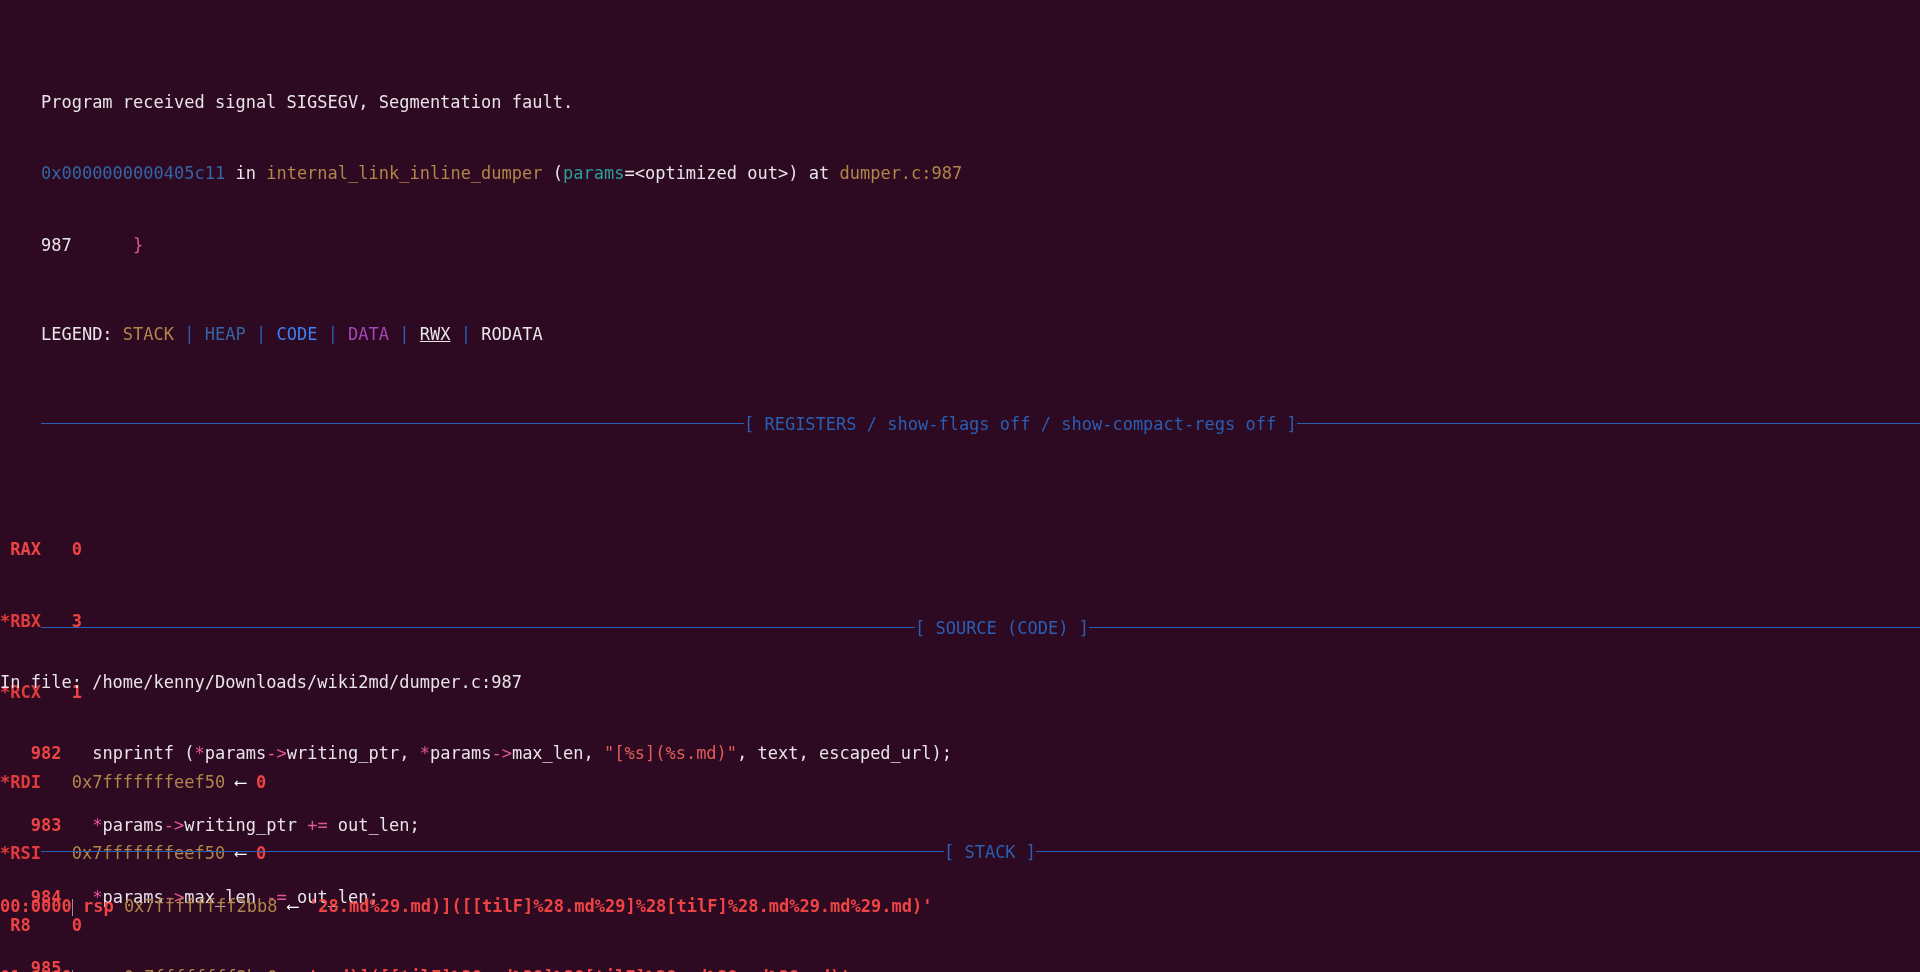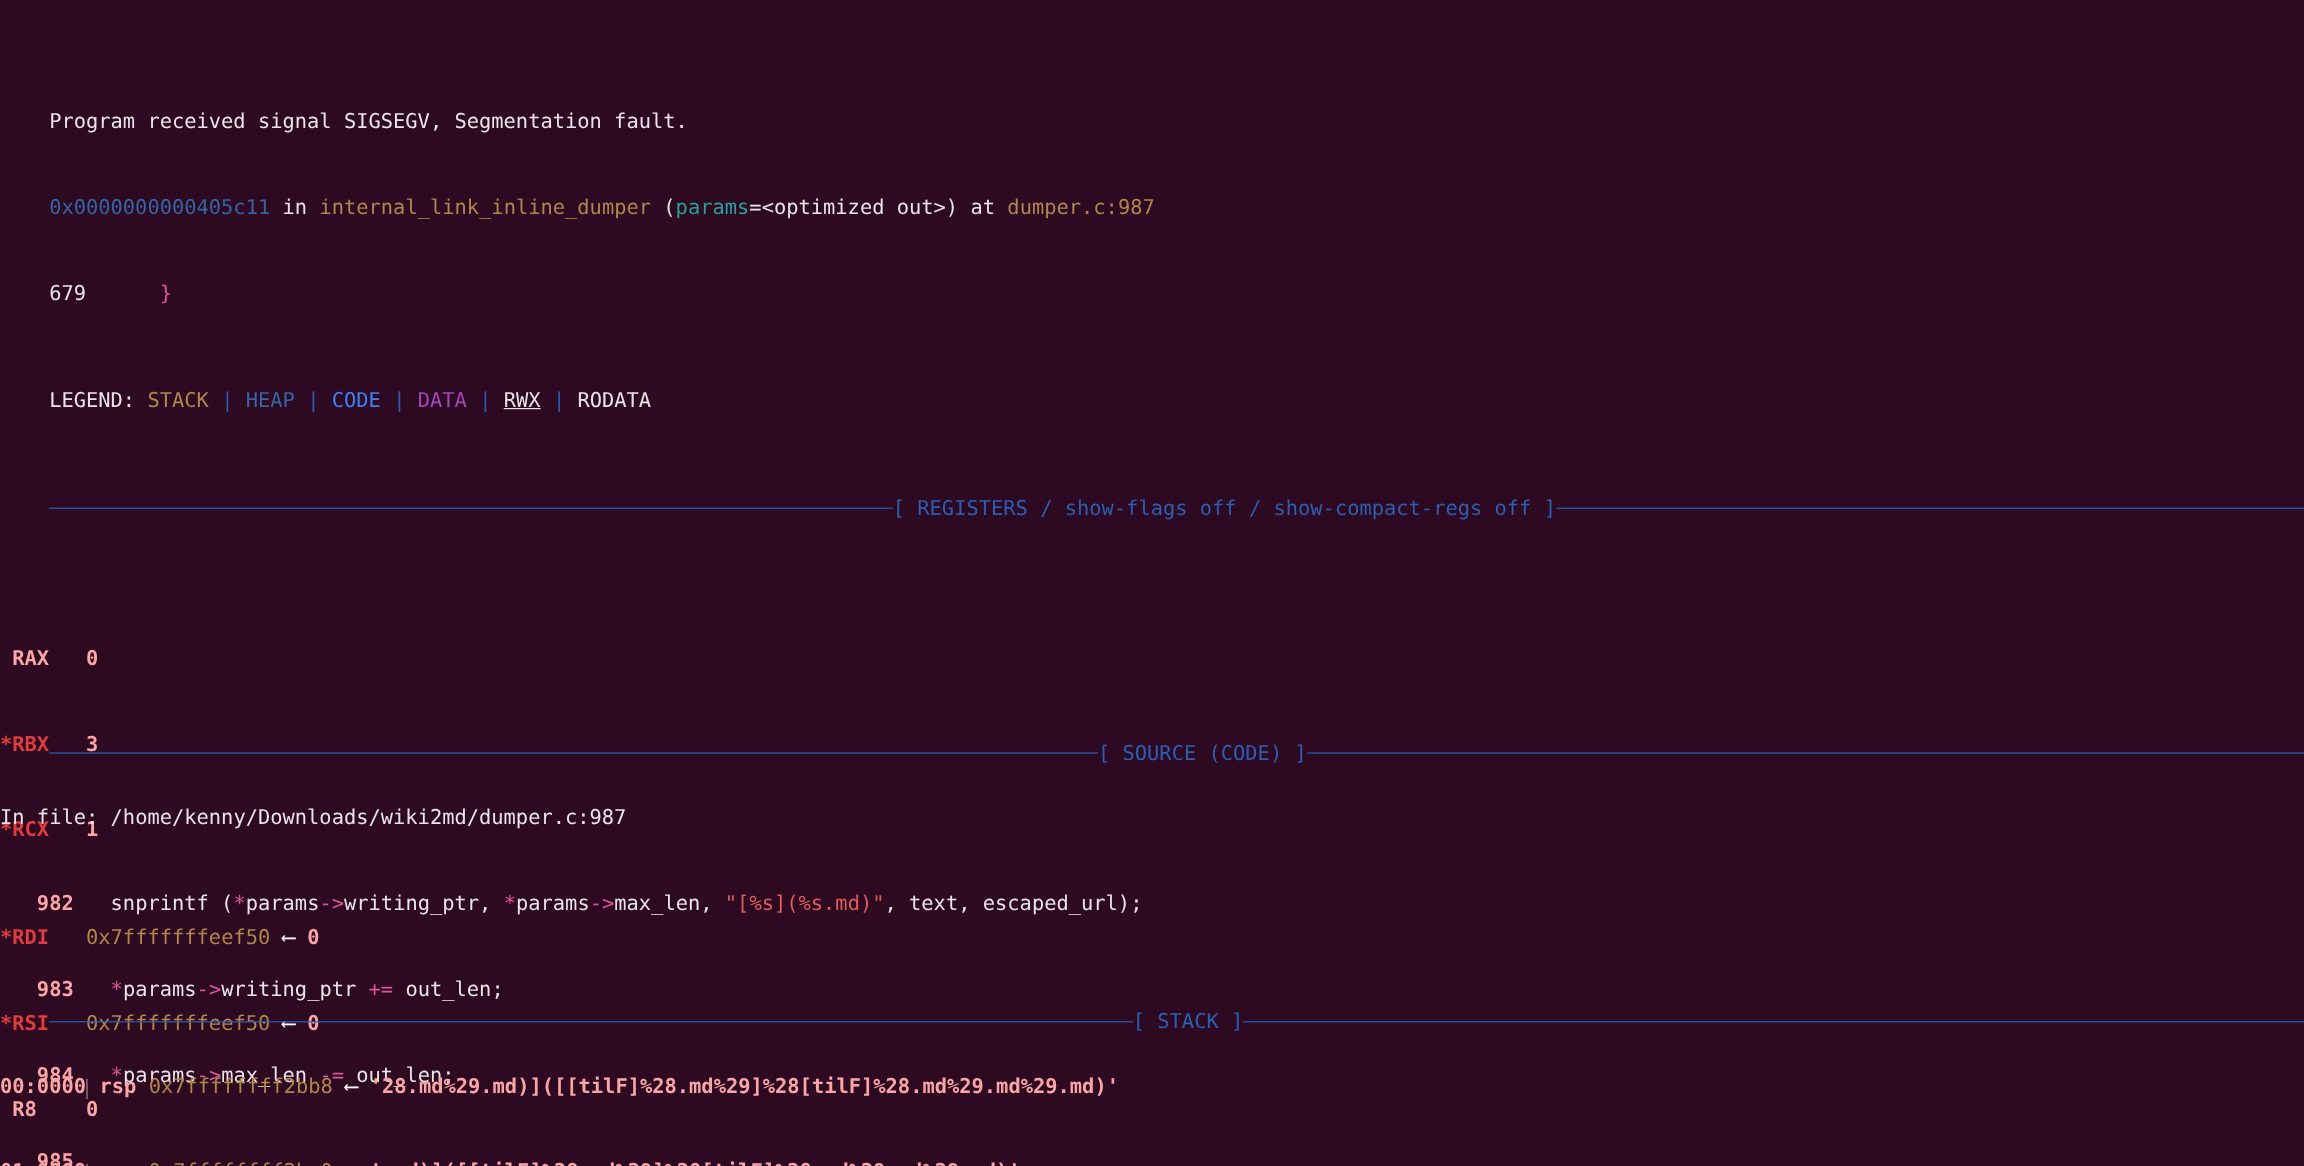--- a/index.html
+++ b/index.html
@@ -32,21 +32,21 @@
   .c-white   { color: #e8e4e8; }
   .c-red     { color: #3b82f6; }
   .c-redb    { color: #e03c3c; font-weight: bold; }
   .c-olive   { color: #b0864a; }
   .c-blue    { color: #2a5fb4; }
   .c-skyblue { color: #3465a4; }
   .c-heap    { color: #3465a4; margin-top: 16px; }
   .c-purple  { color: #a347ba; }
   .c-magenta { color: #e0569b; }
   .c-cyan    { color: #2aa198; }
-  .c-boldw   { color: #fca5a5; font-weight: bold; margin-top: 16px; }
+  .c-boldw   { color: #ef4444; font-weight: bold; margin-top: 16px; }
   .c-string  { color: #e05c5c; }
   .underline { text-decoration: underline; }
 
   
   .sec {
     display: block;
     height: 17.9px;
     white-space: pre;
     color: #2a5fb4;
   }
@@ -76,21 +76,21 @@
   
   <div class="line">
     <span class="c-white">Program received signal SIGSEGV, Segmentation fault.</span>
   </div>
 
   <div class="line">
     <span class="c-skyblue">0x0000000000405c11</span><span class="c-white"> </span><span class="c-white">in</span><span class="c-white"> </span><span class="c-olive">internal_link_inline_dumper</span><span class="c-white"> </span><span class="c-white">(</span><span class="c-cyan">params</span><span class="c-white">=</span><span class="c-white">&lt;optimized out&gt;</span><span class="c-white">)</span><span class="c-white"> </span><span class="c-white">at</span><span class="c-white"> </span><span class="c-olive">dumper.c:987</span>
   </div>
 
   <div class="line">
-    <span class="c-white">679</span><span>      </span><span class="c-magenta">}</span>
+    <span class="c-white">987</span><span>      </span><span class="c-magenta">}</span>
   </div>
 
   
   <div class="line">
     <span class="c-white">LEGEND:</span><span> </span><span class="c-olive">STACK</span><span class="c-blue"> | </span><span class="c-heap">HEAP</span><span class="c-blue"> | </span><span class="c-red">CODE</span><span class="c-blue"> | </span><span class="c-purple">DATA</span><span class="c-blue"> | </span><span class="c-white underline">RWX</span><span class="c-blue"> | </span><span class="c-white">RODATA</span>
   </div>
 
   
   <div class="line sec">
     <span class="rule" style="width:703px"></span><span class="lbl">[ REGISTERS / show-flags off / show-compact-regs off ]</span><span class="rule" style="width:815px"></span>

